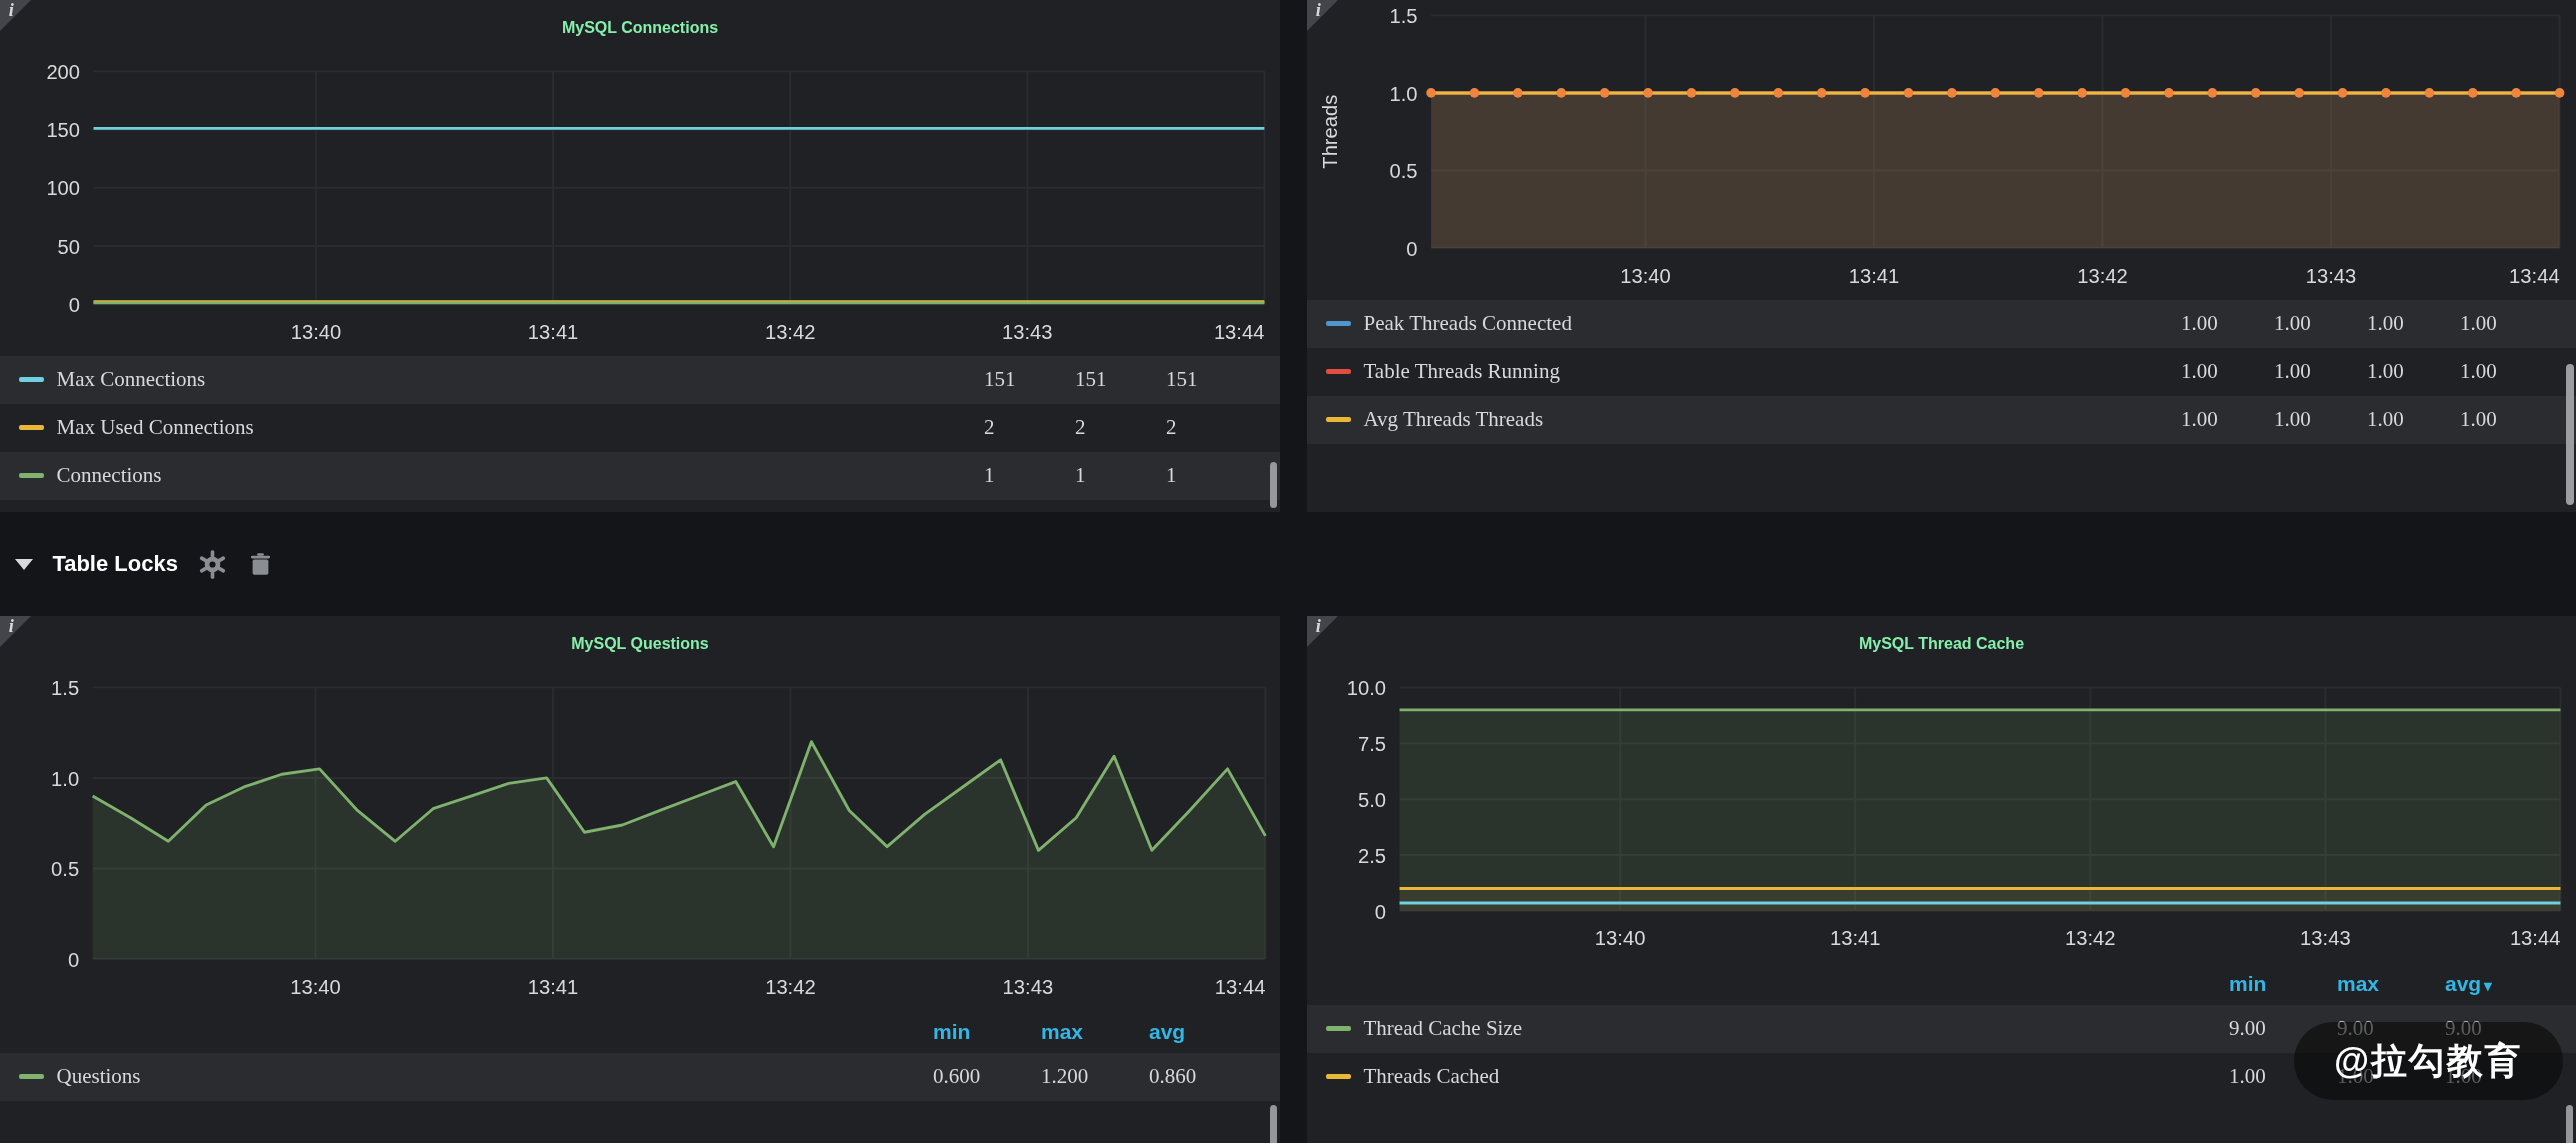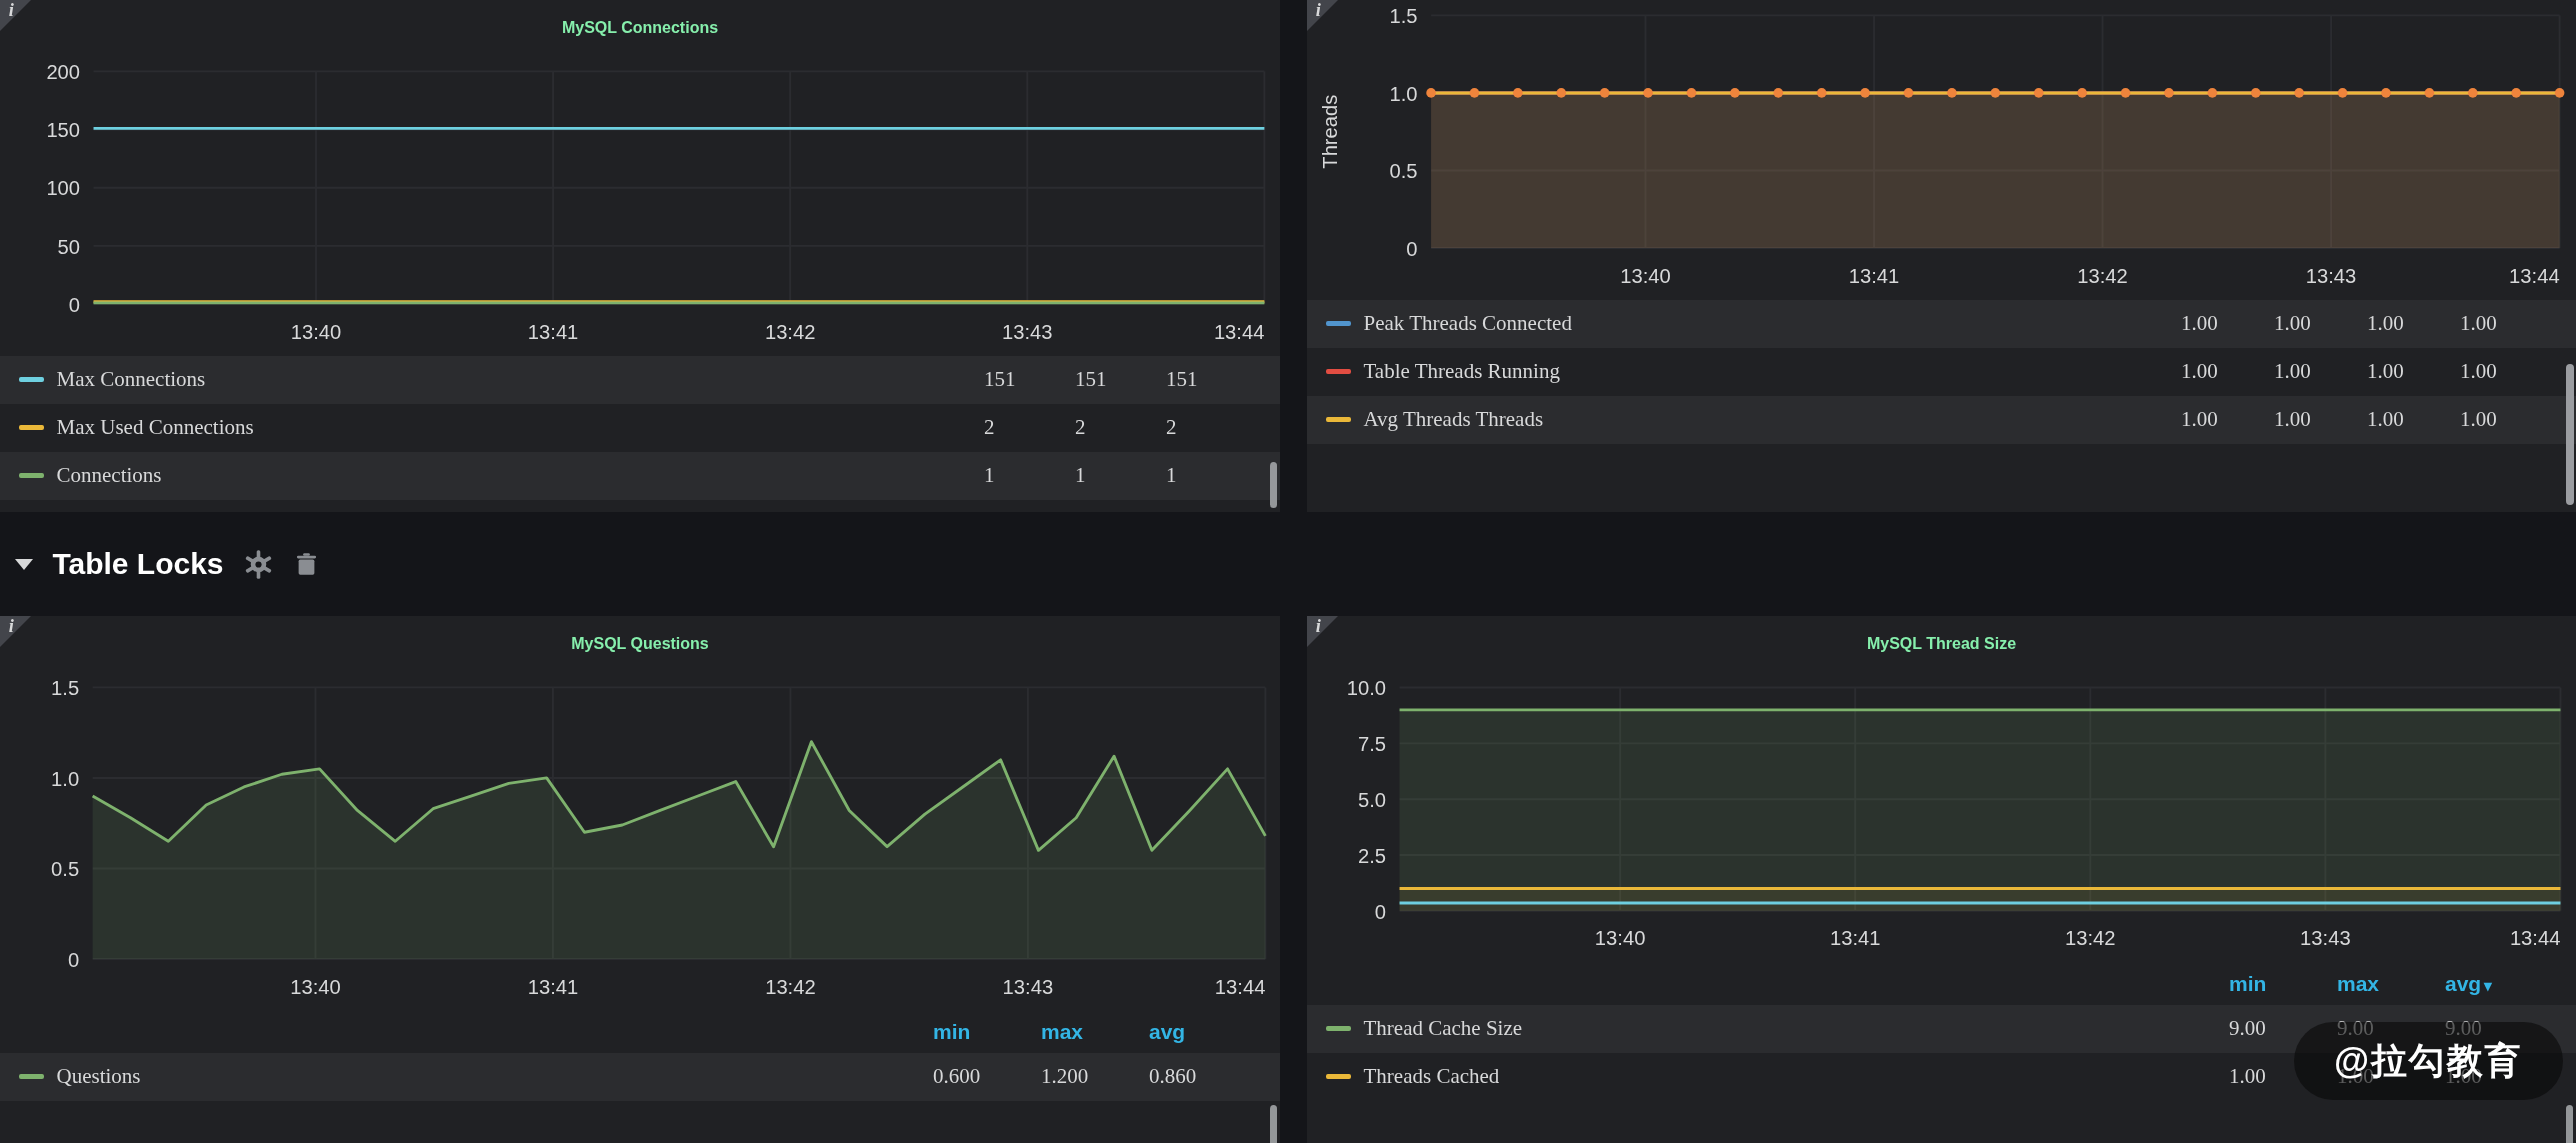--- a/index.html
+++ b/index.html
@@ -39,21 +39,21 @@
   .vcols{margin-left:auto;display:flex;}
   .vcol{text-align:left;font-size:21px;color:#d8d9da;}
   .w95 .vcol{width:91px;}
   .w97 .vcol{width:93px;}
   .w112 .vcol{width:108px;}
   .sort-caret{font-size:15.4px;margin-left:2.9px;color:#33b5e5;}
 
   .row-header{height:104px;display:flex;align-items:center;gap:19px;padding-left:15.4px;}
   .chevron{width:0;height:0;border-left:9.6px solid transparent;border-right:9.6px solid transparent;
     border-top:11.6px solid #d8d9da;cursor:pointer;}
-  .row-title{font-size:30px;font-weight:bold;color:#ffffff;cursor:pointer;}
+  .row-title{font-size:22px;font-weight:bold;color:#ffffff;cursor:pointer;}
   .row-icon{display:flex;align-items:center;cursor:pointer;opacity:.85;}
 
   .scroll-sliver{position:absolute;right:2.9px;bottom:3.9px;width:6.7px;height:46px;
     background:#a9abae;border-radius:3.9px;opacity:.85;}
   .page-scrollbar{position:fixed;right:1.9px;top:364px;width:7.7px;height:141px;
     background:#9b9da1;border-radius:3.9px;}
 
   .watermark{position:absolute;right:13.5px;bottom:44px;z-index:9;
     background:rgba(8,8,8,0.6);color:#ffffff;font-size:36px;font-weight:bold;
     padding:14.4px 40px;border-radius:962px;letter-spacing:1.9px;}
@@ -296,21 +296,21 @@
             </span>
           </div>
         </div>
       </div>
       <div class="scroll-sliver"></div>
     </div>
 
     <div class="panel p-right">
       <div class="corner"></div>
       <div class="corner-i">i</div>
-      <div class="panel-title">MySQL Thread Size</div>
+      <div class="panel-title">MySQL Thread Cache</div>
       <div class="chart-wrap">
         <svg width="1261" height="289" viewBox="0 0 1310 300">
             <line x1="92" x2="1298" y1="248" y2="248" stroke="#2b2c30" stroke-width="2"></line>
             <text x="78" y="256" text-anchor="end" fill="#d8d9da" font-size="21">0</text>
             <line x1="92" x2="1298" y1="190" y2="190" stroke="#2b2c30" stroke-width="2"></line>
             <text x="78" y="198" text-anchor="end" fill="#d8d9da" font-size="21">2.5</text>
             <line x1="92" x2="1298" y1="132" y2="132" stroke="#2b2c30" stroke-width="2"></line>
             <text x="78" y="140" text-anchor="end" fill="#d8d9da" font-size="21">5.0</text>
             <line x1="92" x2="1298" y1="74" y2="74" stroke="#2b2c30" stroke-width="2"></line>
             <text x="78" y="82" text-anchor="end" fill="#d8d9da" font-size="21">7.5</text>

